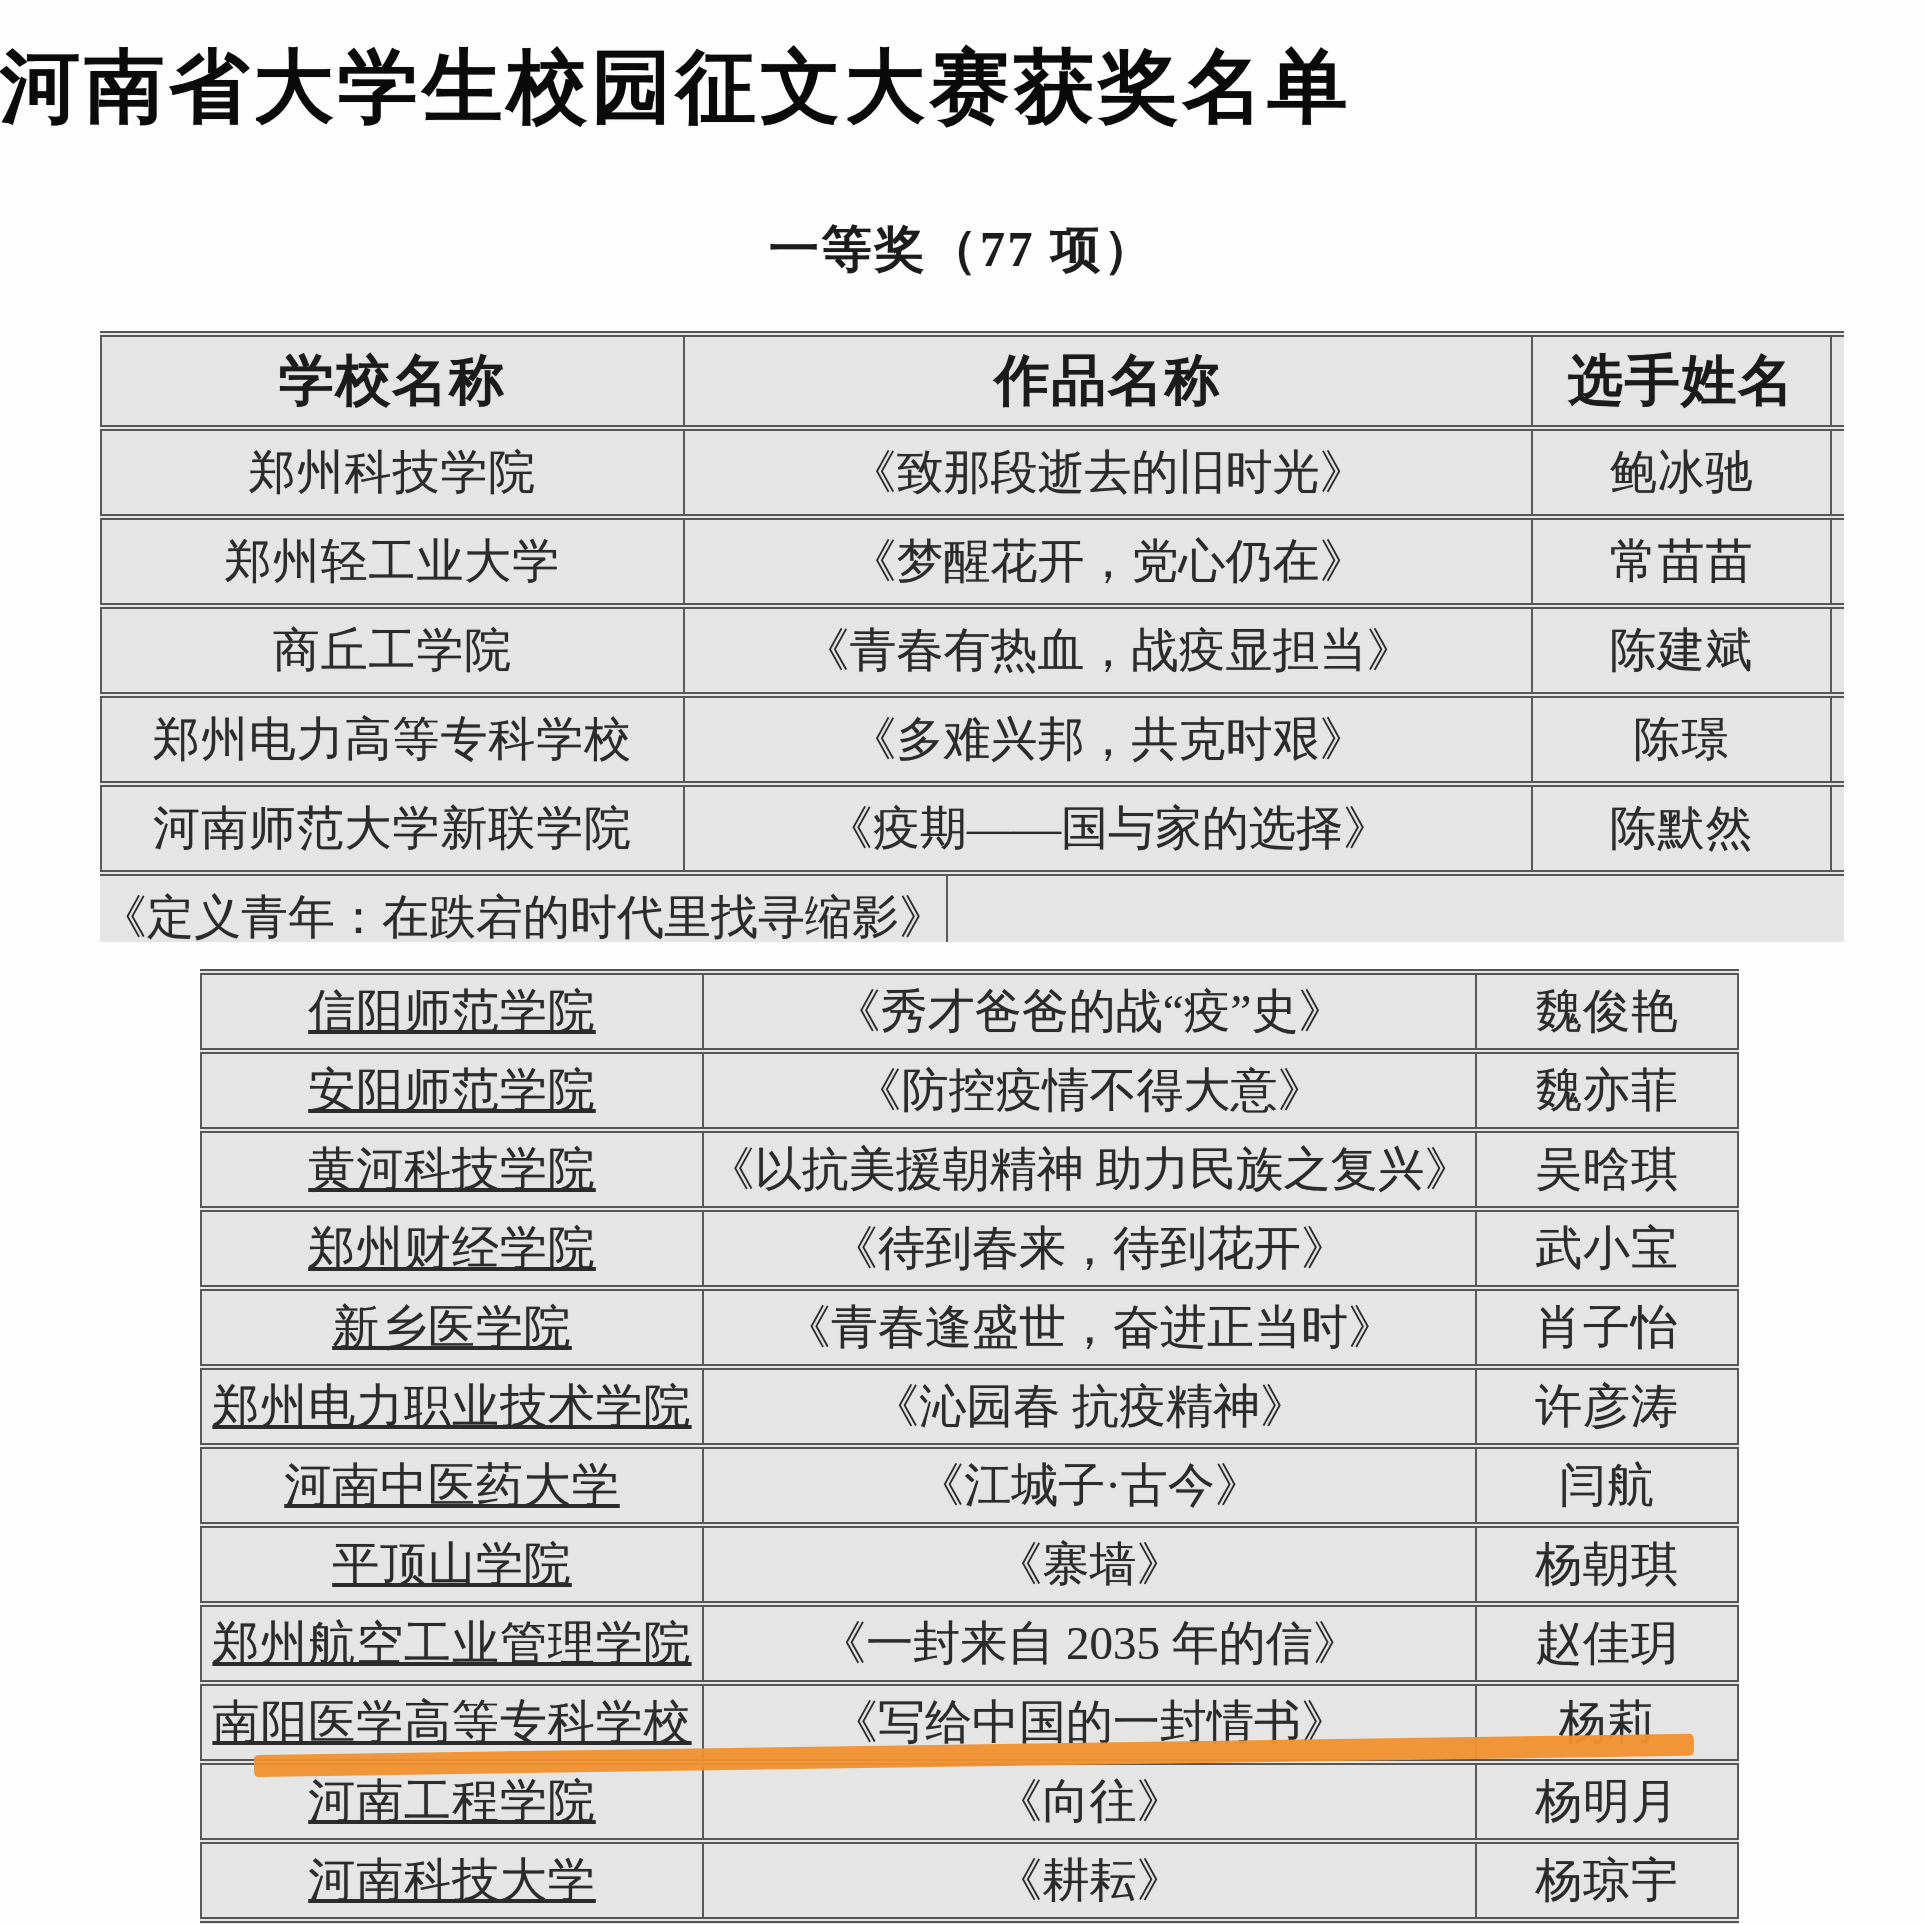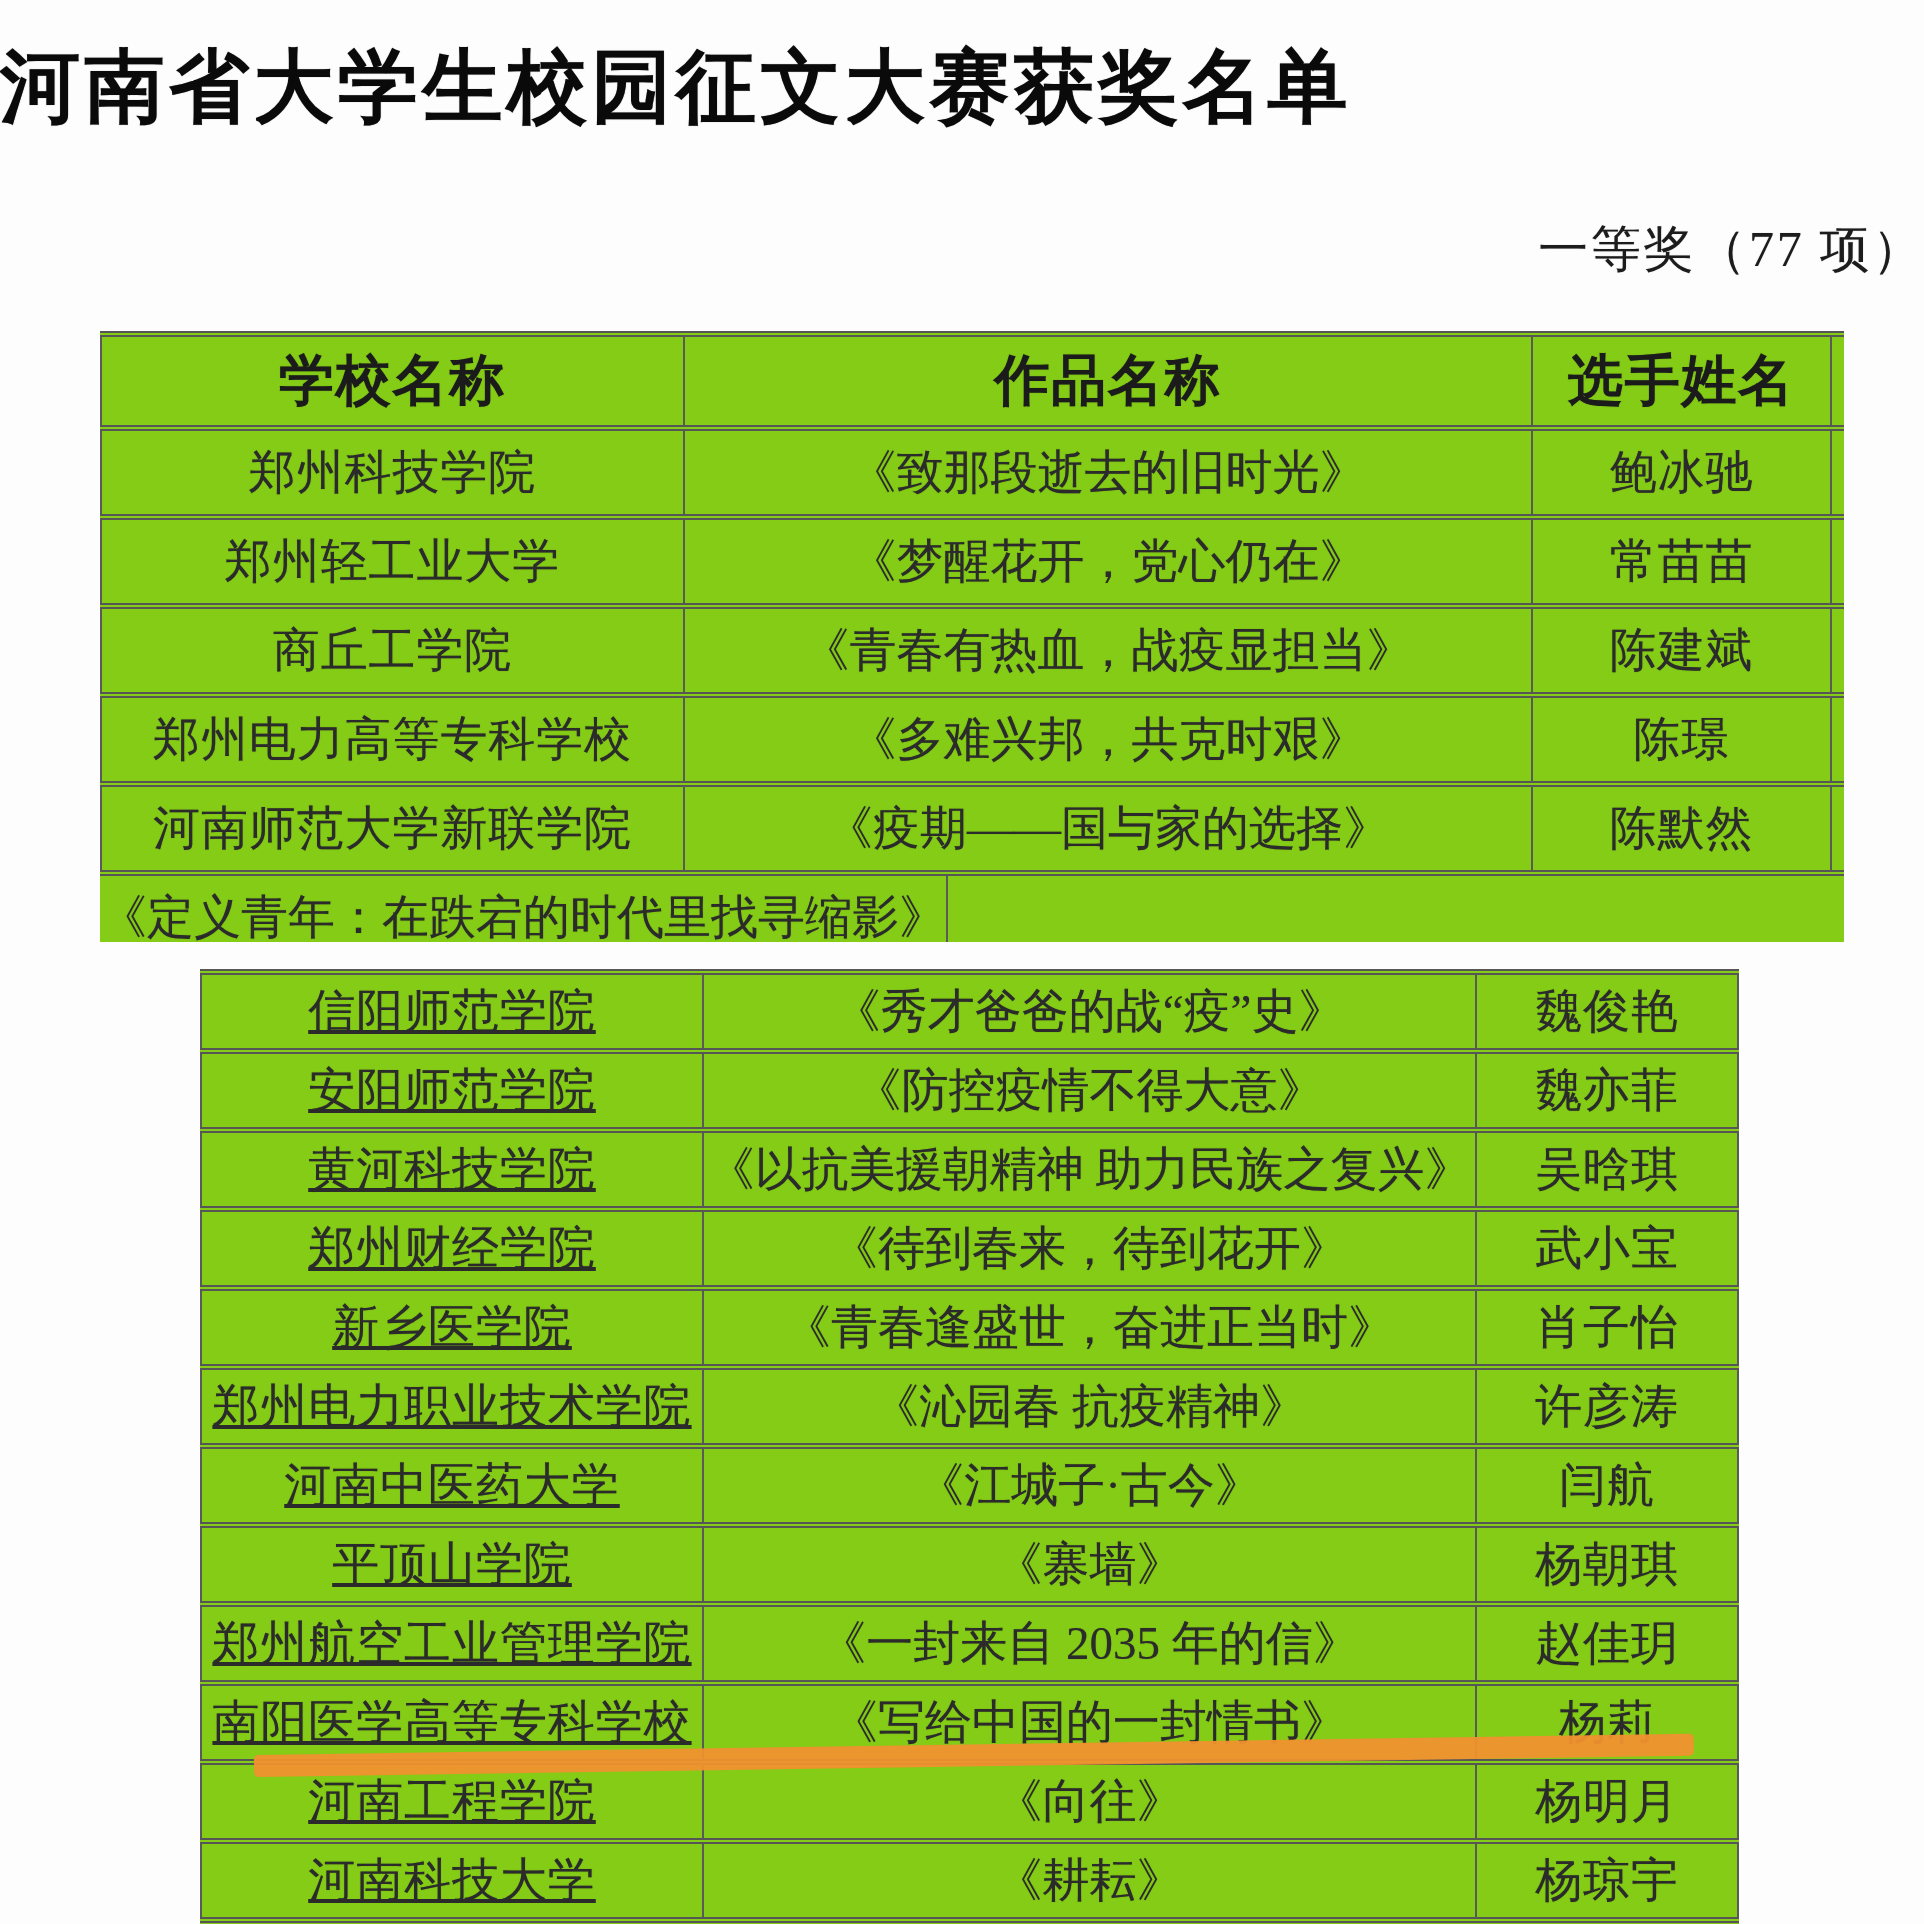--- a/index.html
+++ b/index.html
@@ -31,33 +31,33 @@
     letter-spacing: 4.5px;
     color: #0a0a0a;
     text-shadow: 0 0 0.9px rgba(0,0,0,0.55);
     white-space: nowrap;
   }
   .doc-subtitle {
     position: absolute;
     top: 216px;
     left: 0;
     width: 100%;
-    text-align: right;
+    text-align: center;
     font-size: 50px;
-    font-weight: 400;
+    font-weight: 700;
     letter-spacing: 2.7px;
     color: #1c1c1c;
     text-shadow: 0 0 0.9px rgba(20,20,20,0.4);
     white-space: nowrap;
   }
   .tbl {
     position: absolute;
     overflow: hidden;
     border-top: 6.2px double #565656;
-    background: #84cc16;
+    background: #e5e5e5;
   }
   .tbl1 {
     left: 100px;
     top: 331px;
     width: 1744px;
     height: 605px;   
   }
   .tbl2 {
     left: 200px;
     top: 969px;

